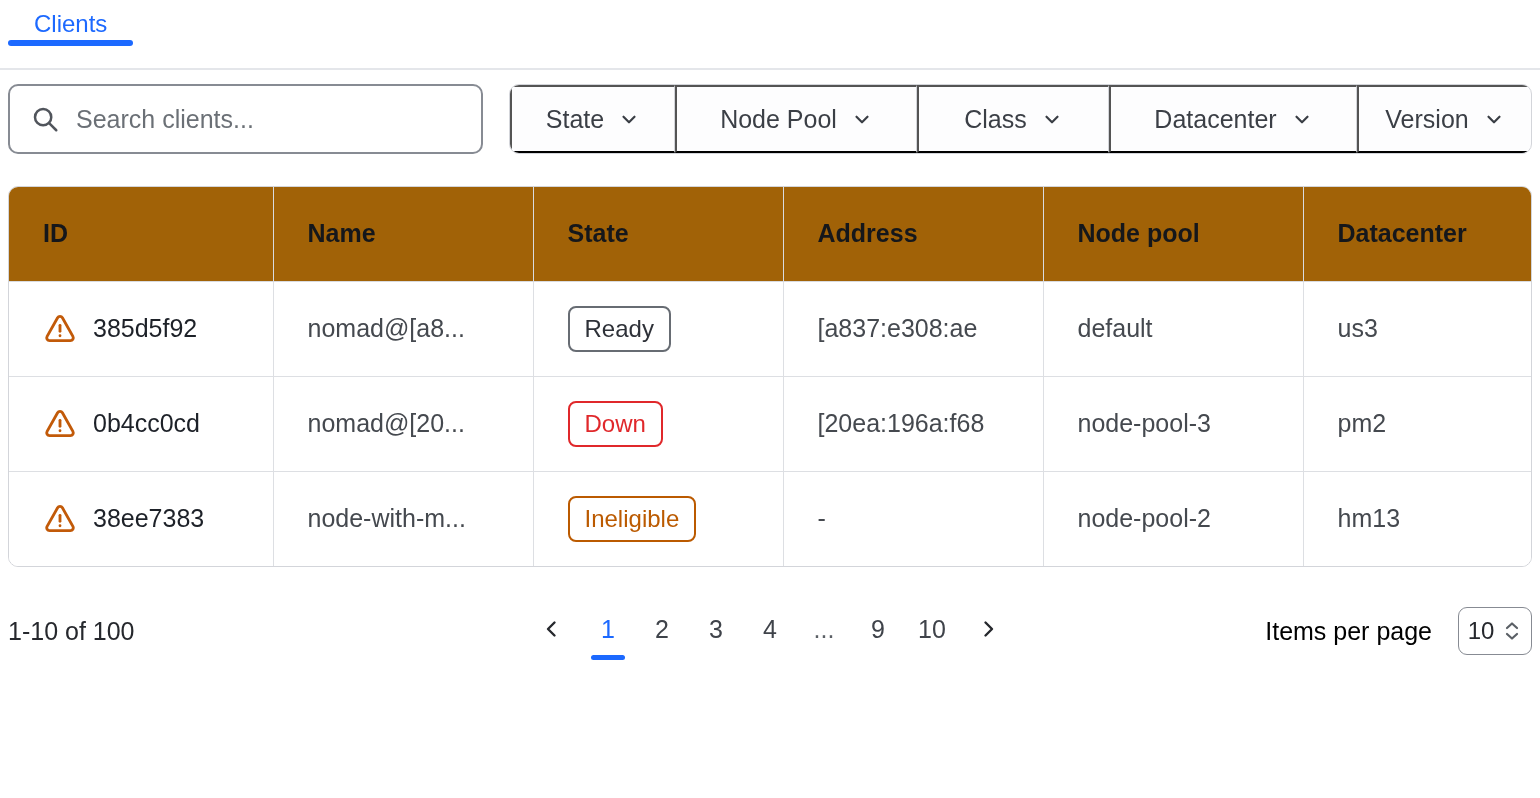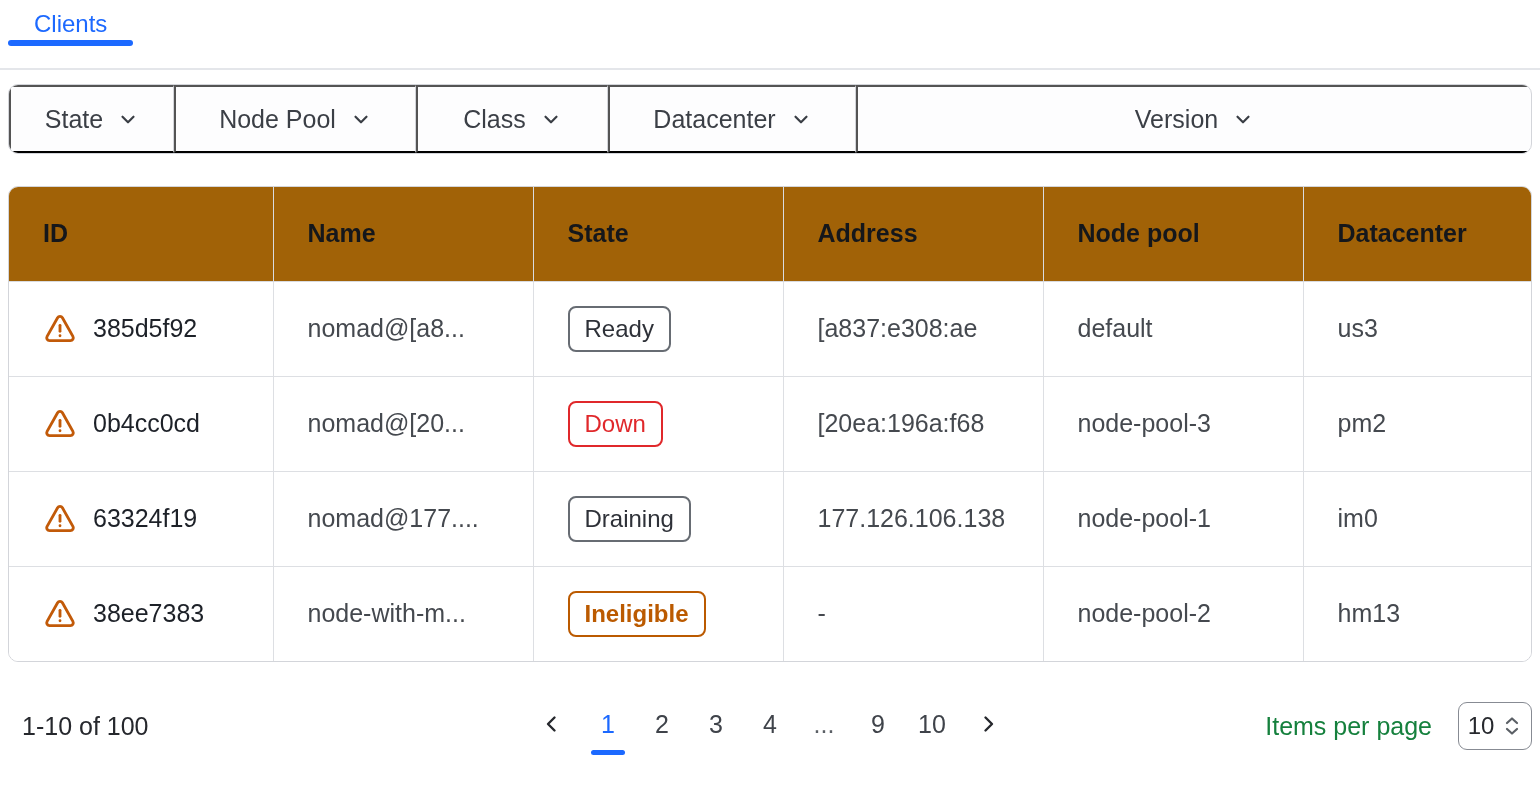--- a/index.html
+++ b/index.html
@@ -46,51 +46,58 @@
     border-right:1px solid #dddfe3; border-bottom:1px solid #dddfe3; background:#fff; }
   tbody td:last-child { border-right:none; }
   tbody tr:last-child td { border-bottom:none; }
   .idcell { display:flex; align-items:center; gap:16px; }
   .idlink { color:#1d2128; font-weight:500; 
     text-decoration-thickness:2px; text-underline-offset:6px; cursor:pointer; }
 
   .badge { display:inline-block; padding:7px 15px; border-radius:8px; font-size:24px;
     border:2px solid #676c73; color:#2e3138; background:#fff; }
   .badge-critical { border-color:#e0282b; color:#e0282b;text-align:right; }
-  .badge-warning  { border-color:#bb5a00; color:#bb5a00;font-weight:bold; }
+  .badge-warning  { border-color:#bb5a00; color:#bb5a00; }
 
   
   .footer { position:relative; margin:0 8px; height:110px; }
-  .range { position:absolute; left:14px; top:50px; font-size:25px; color:#26282d; }
+  .range { position:absolute; left:0; top:50px; font-size:25px; color:#26282d; }
   .pager { position:absolute; left:50%; transform:translateX(-50%); top:40px;
     display:flex; align-items:center; gap:14px; }
   .pagebtn { position:relative; min-width:40px; height:44px; display:flex; align-items:center;
     justify-content:center; font-size:25px; color:#3f434a; cursor:pointer; }
   .pagebtn.active { color:#1c69ff; }
   .pagebtn.active::after { content:""; position:absolute; left:3px; right:3px; bottom:-9px;
     height:5px; border-radius:3px; background:#1c69ff; }
   .pagebtn.ellipsis { cursor:default; color:#5b6066; }
   .navbtn { width:44px; height:44px; display:flex; align-items:center; justify-content:center; cursor:pointer; }
   .perpage { position:absolute; right:0; top:40px; display:flex; align-items:center; gap:26px; }
-  .perpage-label { font-size:25px; color:#15803d; }
+  .perpage-label { font-size:25px; color:#000000; }
   .selectbox { width:74px; height:48px; border:1px solid #878b93; border-radius:9px;
     display:flex; align-items:center; justify-content:center; gap:8px; font-size:24px;
     color:#26282d; cursor:pointer; background:#fff; }
 </style>
 </head>
 <body>
 
 <div class="tabbar">
   <div class="baseline"></div>
   <div class="tabs">
     <div class="tab active">Clients</div>
   </div>
 </div>
 
 <div class="controls">
+  <div class="searchbox">
+    <svg width="30" height="30" viewBox="0 0 24 24" fill="none" stroke="#51555c" stroke-width="2" stroke-linecap="round">
+      <circle cx="10.5" cy="10.5" r="6.5"></circle>
+        <line x1="15.5" y1="15.5" x2="21" y2="21"></line>
+    </svg>
+    <input type="text" placeholder="Search clients..." style="">
+  </div>
 
   <div class="filtergroup">
     <button class="filterseg seg-state">
       <span>State</span>
       <svg width="22" height="22" viewBox="0 0 24 24" fill="none" stroke="#3b3f46" stroke-width="2.4" stroke-linecap="round" stroke-linejoin="round">
         <polyline points="6,9.5 12,15.5 18,9.5"></polyline>
         </svg>
     </button>
     <button class="filterseg seg-nodepool">
       <span>Node Pool</span>
@@ -175,37 +182,20 @@
       <td>pm2</td>
     </tr>
     <tr>
       <td>
             <span class="idcell">
         <svg width="34" height="34" viewBox="0 0 24 24" fill="none" stroke="#c25a09" stroke-width="2" stroke-linecap="round" stroke-linejoin="round">
           <path d="M10.3 4.1 2.9 17.2c-.75 1.33.2 2.98 1.72 2.98h14.76c1.52 0 2.47-1.65 1.72-2.98L13.7 4.1c-.76-1.35-2.64-1.35-3.4 0Z"></path>
           <line x1="12" y1="9.4" x2="12" y2="13.6"></line>
                 <line x1="12" y1="16.7" x2="12" y2="16.8"></line>
               </svg>
-        <a class="idlink">63324f19</a>
-      </span>
-          </td>
-      <td>nomad@177....</td>
-      <td><span class="badge badge-neutral">Draining</span></td>
-      <td>177.126.106.138</td>
-      <td>node-pool-1</td>
-      <td>im0</td>
-    </tr>
-    <tr>
-      <td>
-            <span class="idcell">
-        <svg width="34" height="34" viewBox="0 0 24 24" fill="none" stroke="#c25a09" stroke-width="2" stroke-linecap="round" stroke-linejoin="round">
-          <path d="M10.3 4.1 2.9 17.2c-.75 1.33.2 2.98 1.72 2.98h14.76c1.52 0 2.47-1.65 1.72-2.98L13.7 4.1c-.76-1.35-2.64-1.35-3.4 0Z"></path>
-          <line x1="12" y1="9.4" x2="12" y2="13.6"></line>
-                <line x1="12" y1="16.7" x2="12" y2="16.8"></line>
-              </svg>
         <a class="idlink">38ee7383</a>
       </span>
           </td>
       <td>node-with-m...</td>
       <td><span class="badge badge-warning">Ineligible</span></td>
       <td>-</td>
       <td>node-pool-2</td>
       <td>hm13</td>
     </tr>
   </tbody>

